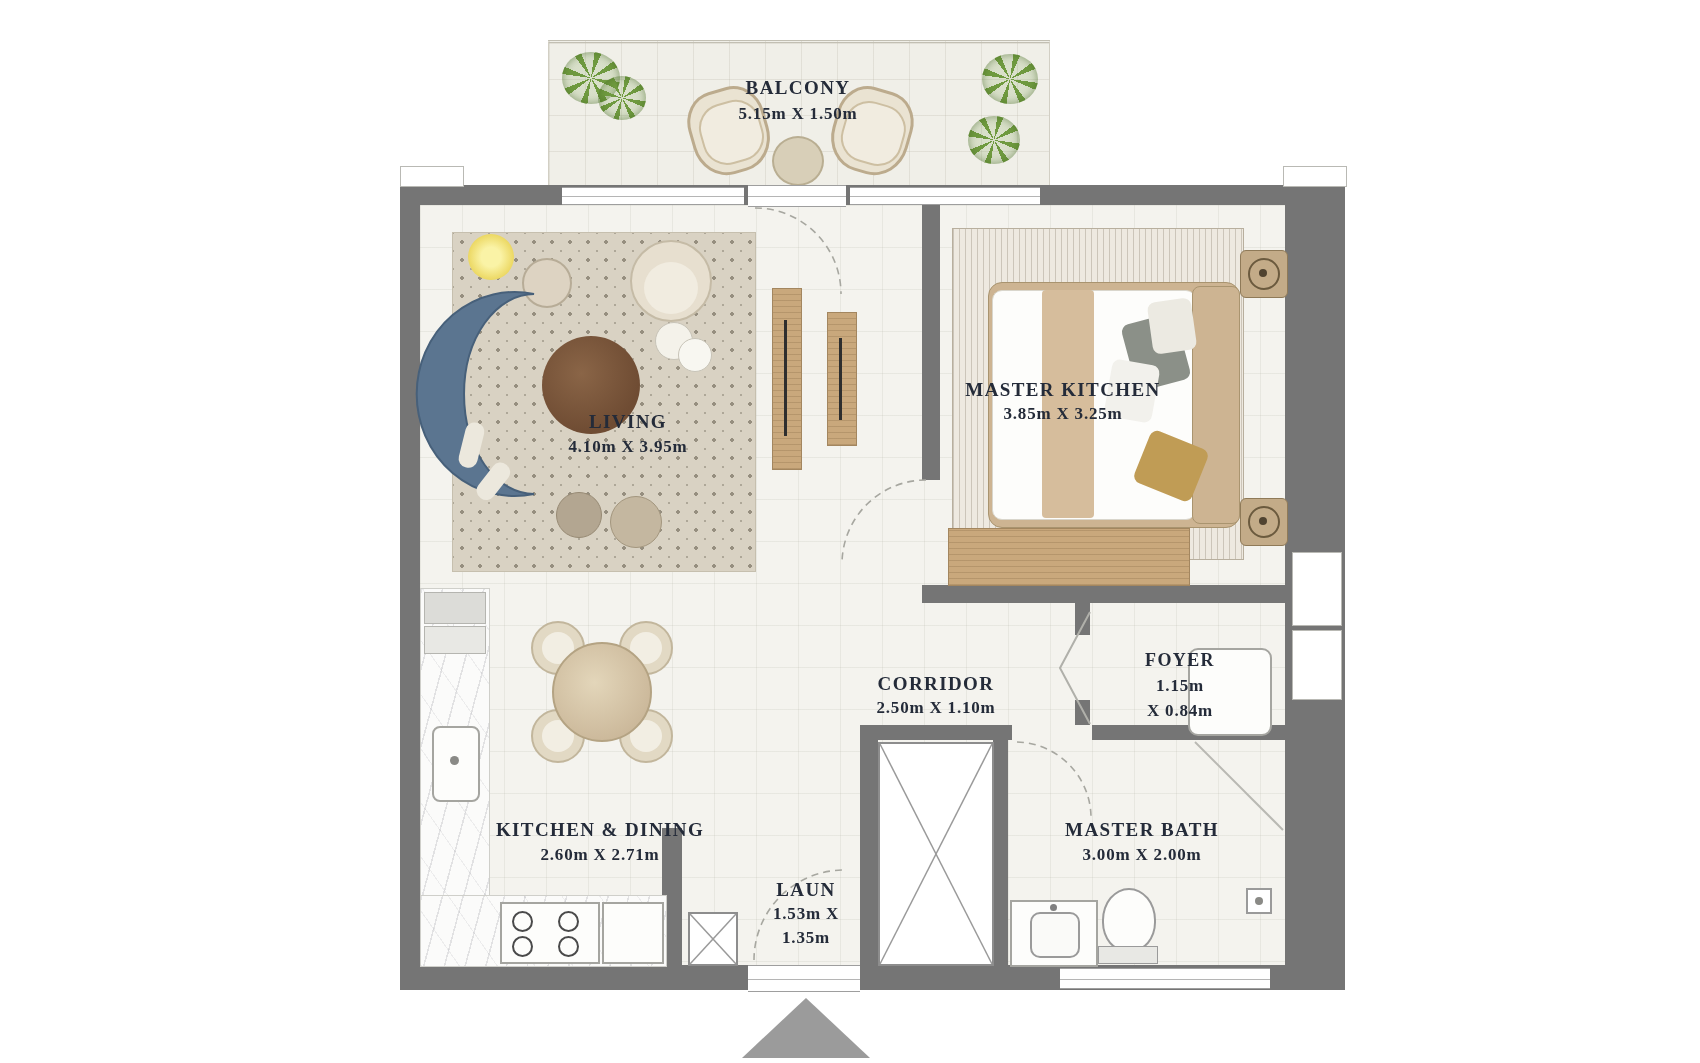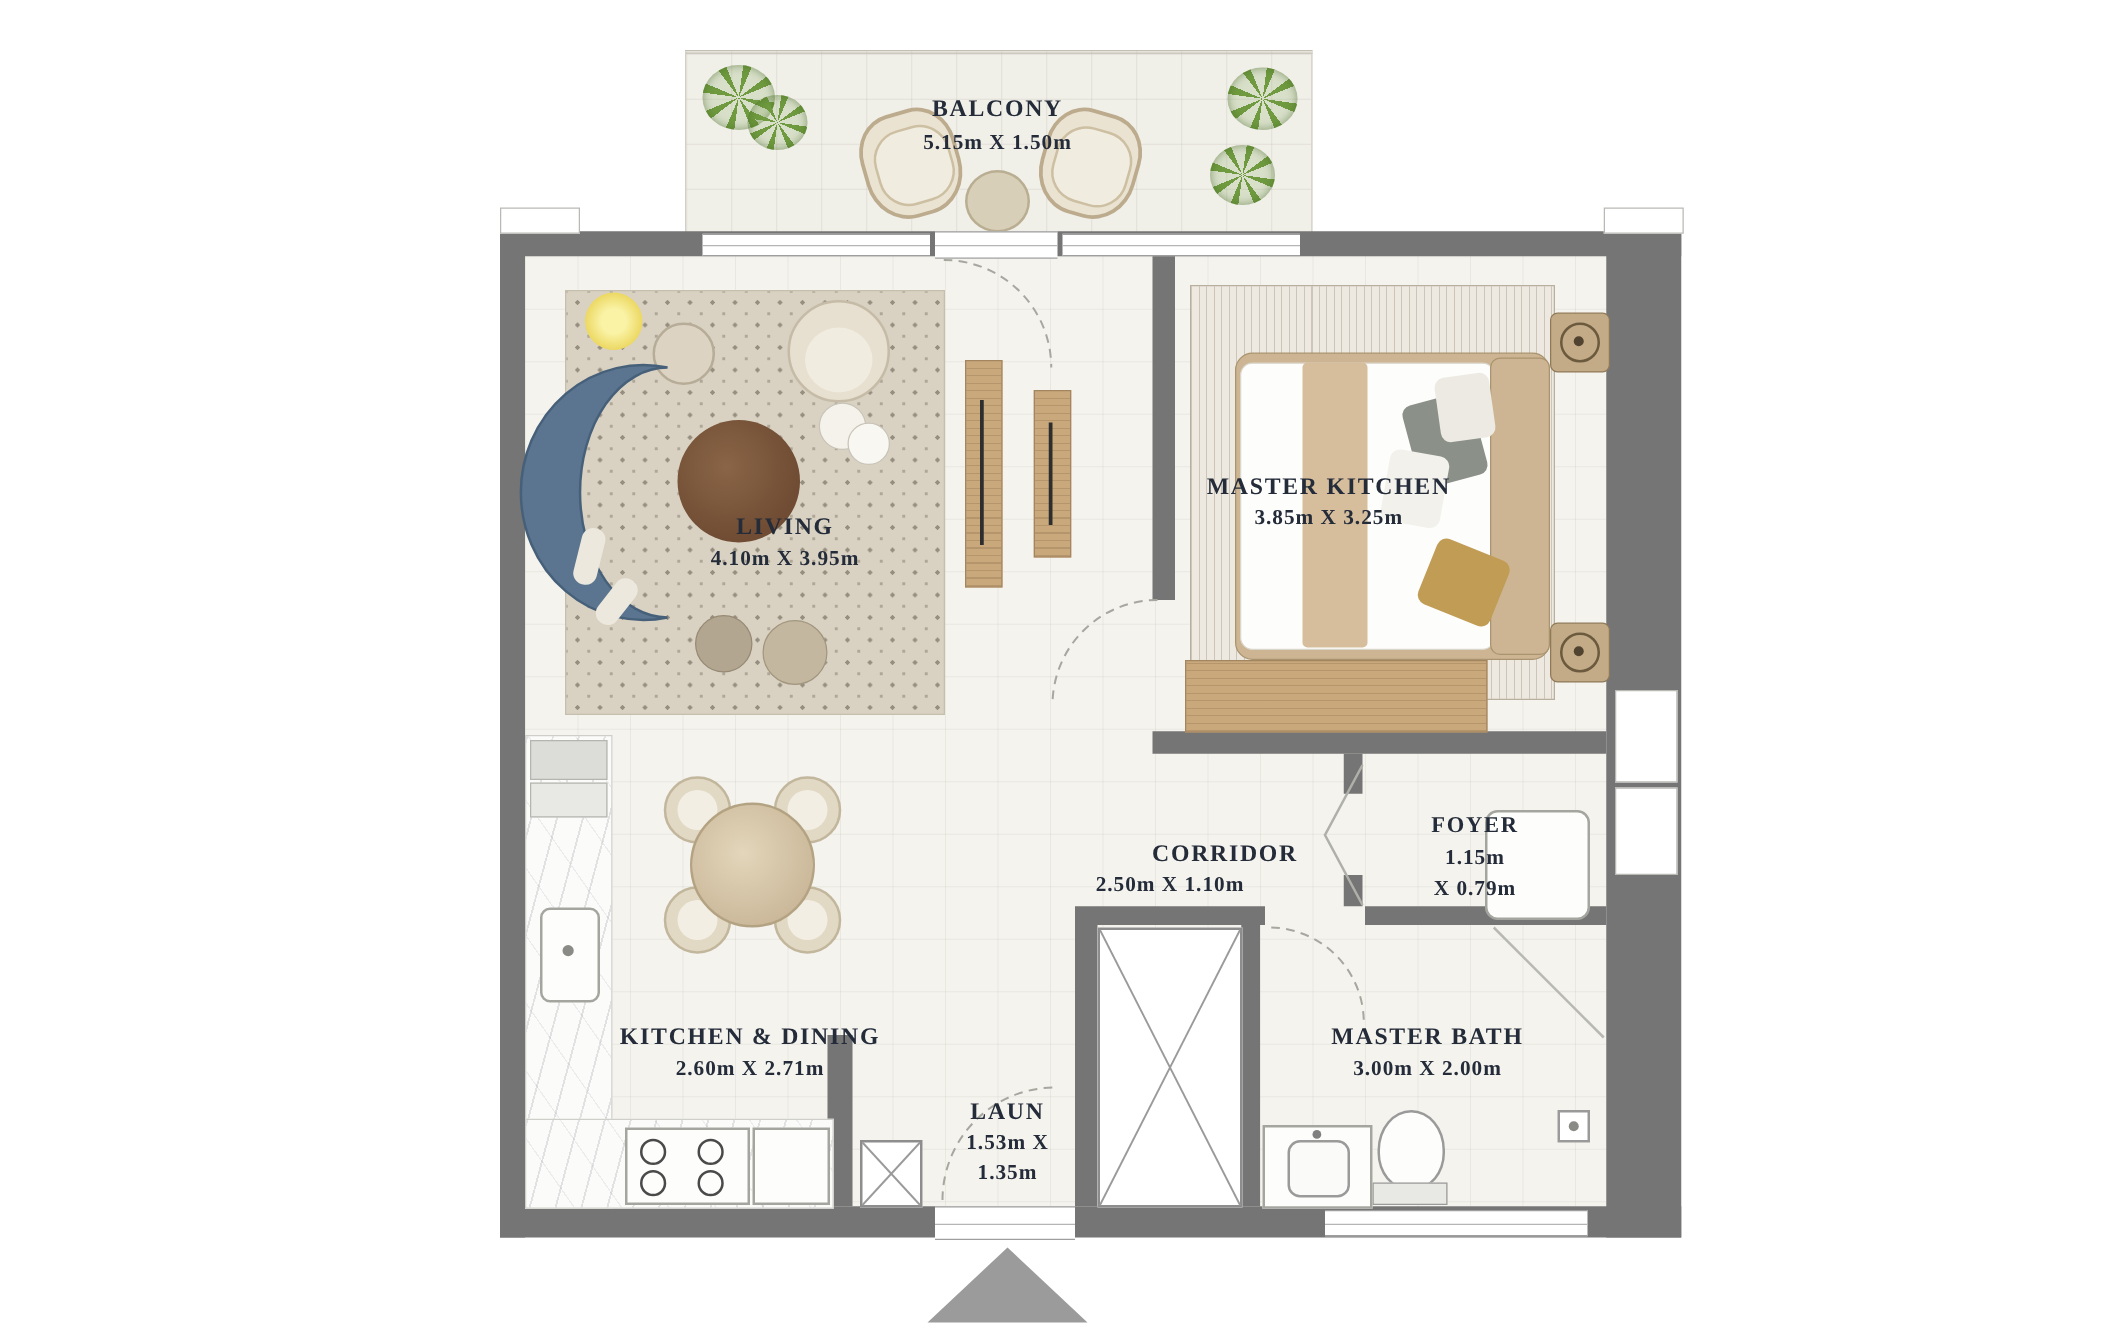--- a/index.html
+++ b/index.html
@@ -148,30 +148,30 @@
     <div class="circle" style="position:absolute;left:18px;top:18px;width:8px;height:8px;background:#504330;"></div>
   </div>
   <div class="abs" style="left:1240px;top:498px;width:46px;height:46px;background:#c3ab88;border:1px solid #8f7a58;border-radius:6px;">
     <div class="circle" style="position:absolute;left:7px;top:7px;width:28px;height:28px;border:2px solid #6b5a3e;"></div>
     <div class="circle" style="position:absolute;left:18px;top:18px;width:8px;height:8px;background:#504330;"></div>
   </div>
   <div class="abs wood" style="left:948px;top:528px;width:240px;height:56px;"></div>
   <div class="label room-name" style="left:1063px;top:390px;">MASTER KITCHEN</div>
   <div class="label room-dims" style="left:1063px;top:414px;">3.85m X 3.25m</div>
 
-  <div class="label room-name" style="left:980px;top:684px;">CORRIDOR</div>
+  <div class="label room-name" style="left:936px;top:684px;">CORRIDOR</div>
   <div class="label room-dims" style="left:936px;top:708px;">2.50m X 1.10m</div>
 
   <div class="fixture" style="left:1188px;top:648px;width:80px;height:84px;border-radius:10px;"></div>
   <svg style="left:1056px;top:610px;" width="40" height="118">
     <polyline points="34,2 4,58 34,114" fill="none" stroke="#b0b0aa" stroke-width="2"></polyline>
   </svg>
   <div class="label room-name" style="left:1180px;top:660px;font-size:18px;">FOYER</div>
   <div class="label room-dims" style="left:1180px;top:686px;">1.15m</div>
-  <div class="label room-dims" style="left:1180px;top:711px;">X 0.79m</div>
+  <div class="label room-dims" style="left:1180px;top:711px;">X 0.84m</div>
 
   <div class="marble" style="left:420px;top:588px;width:68px;height:377px;"></div>
   <div class="marble" style="left:420px;top:895px;width:245px;height:70px;"></div>
   <div class="abs" style="left:424px;top:592px;width:60px;height:30px;background:#dcdcd8;border:1px solid #b5b5b0;"></div>
   <div class="abs" style="left:424px;top:626px;width:60px;height:26px;background:#e8e8e4;border:1px solid #b5b5b0;"></div>
   <div class="fixture" style="left:432px;top:726px;width:44px;height:72px;border-radius:8px;">
     <div class="circle" style="position:absolute;left:16px;top:28px;width:9px;height:9px;background:#8a8a86;"></div>
   </div>
   <div class="fixture" style="left:500px;top:902px;width:96px;height:58px;">
     <div class="circle" style="position:absolute;left:10px;top:7px;width:17px;height:17px;border:2px solid #4a4a4a;"></div>

